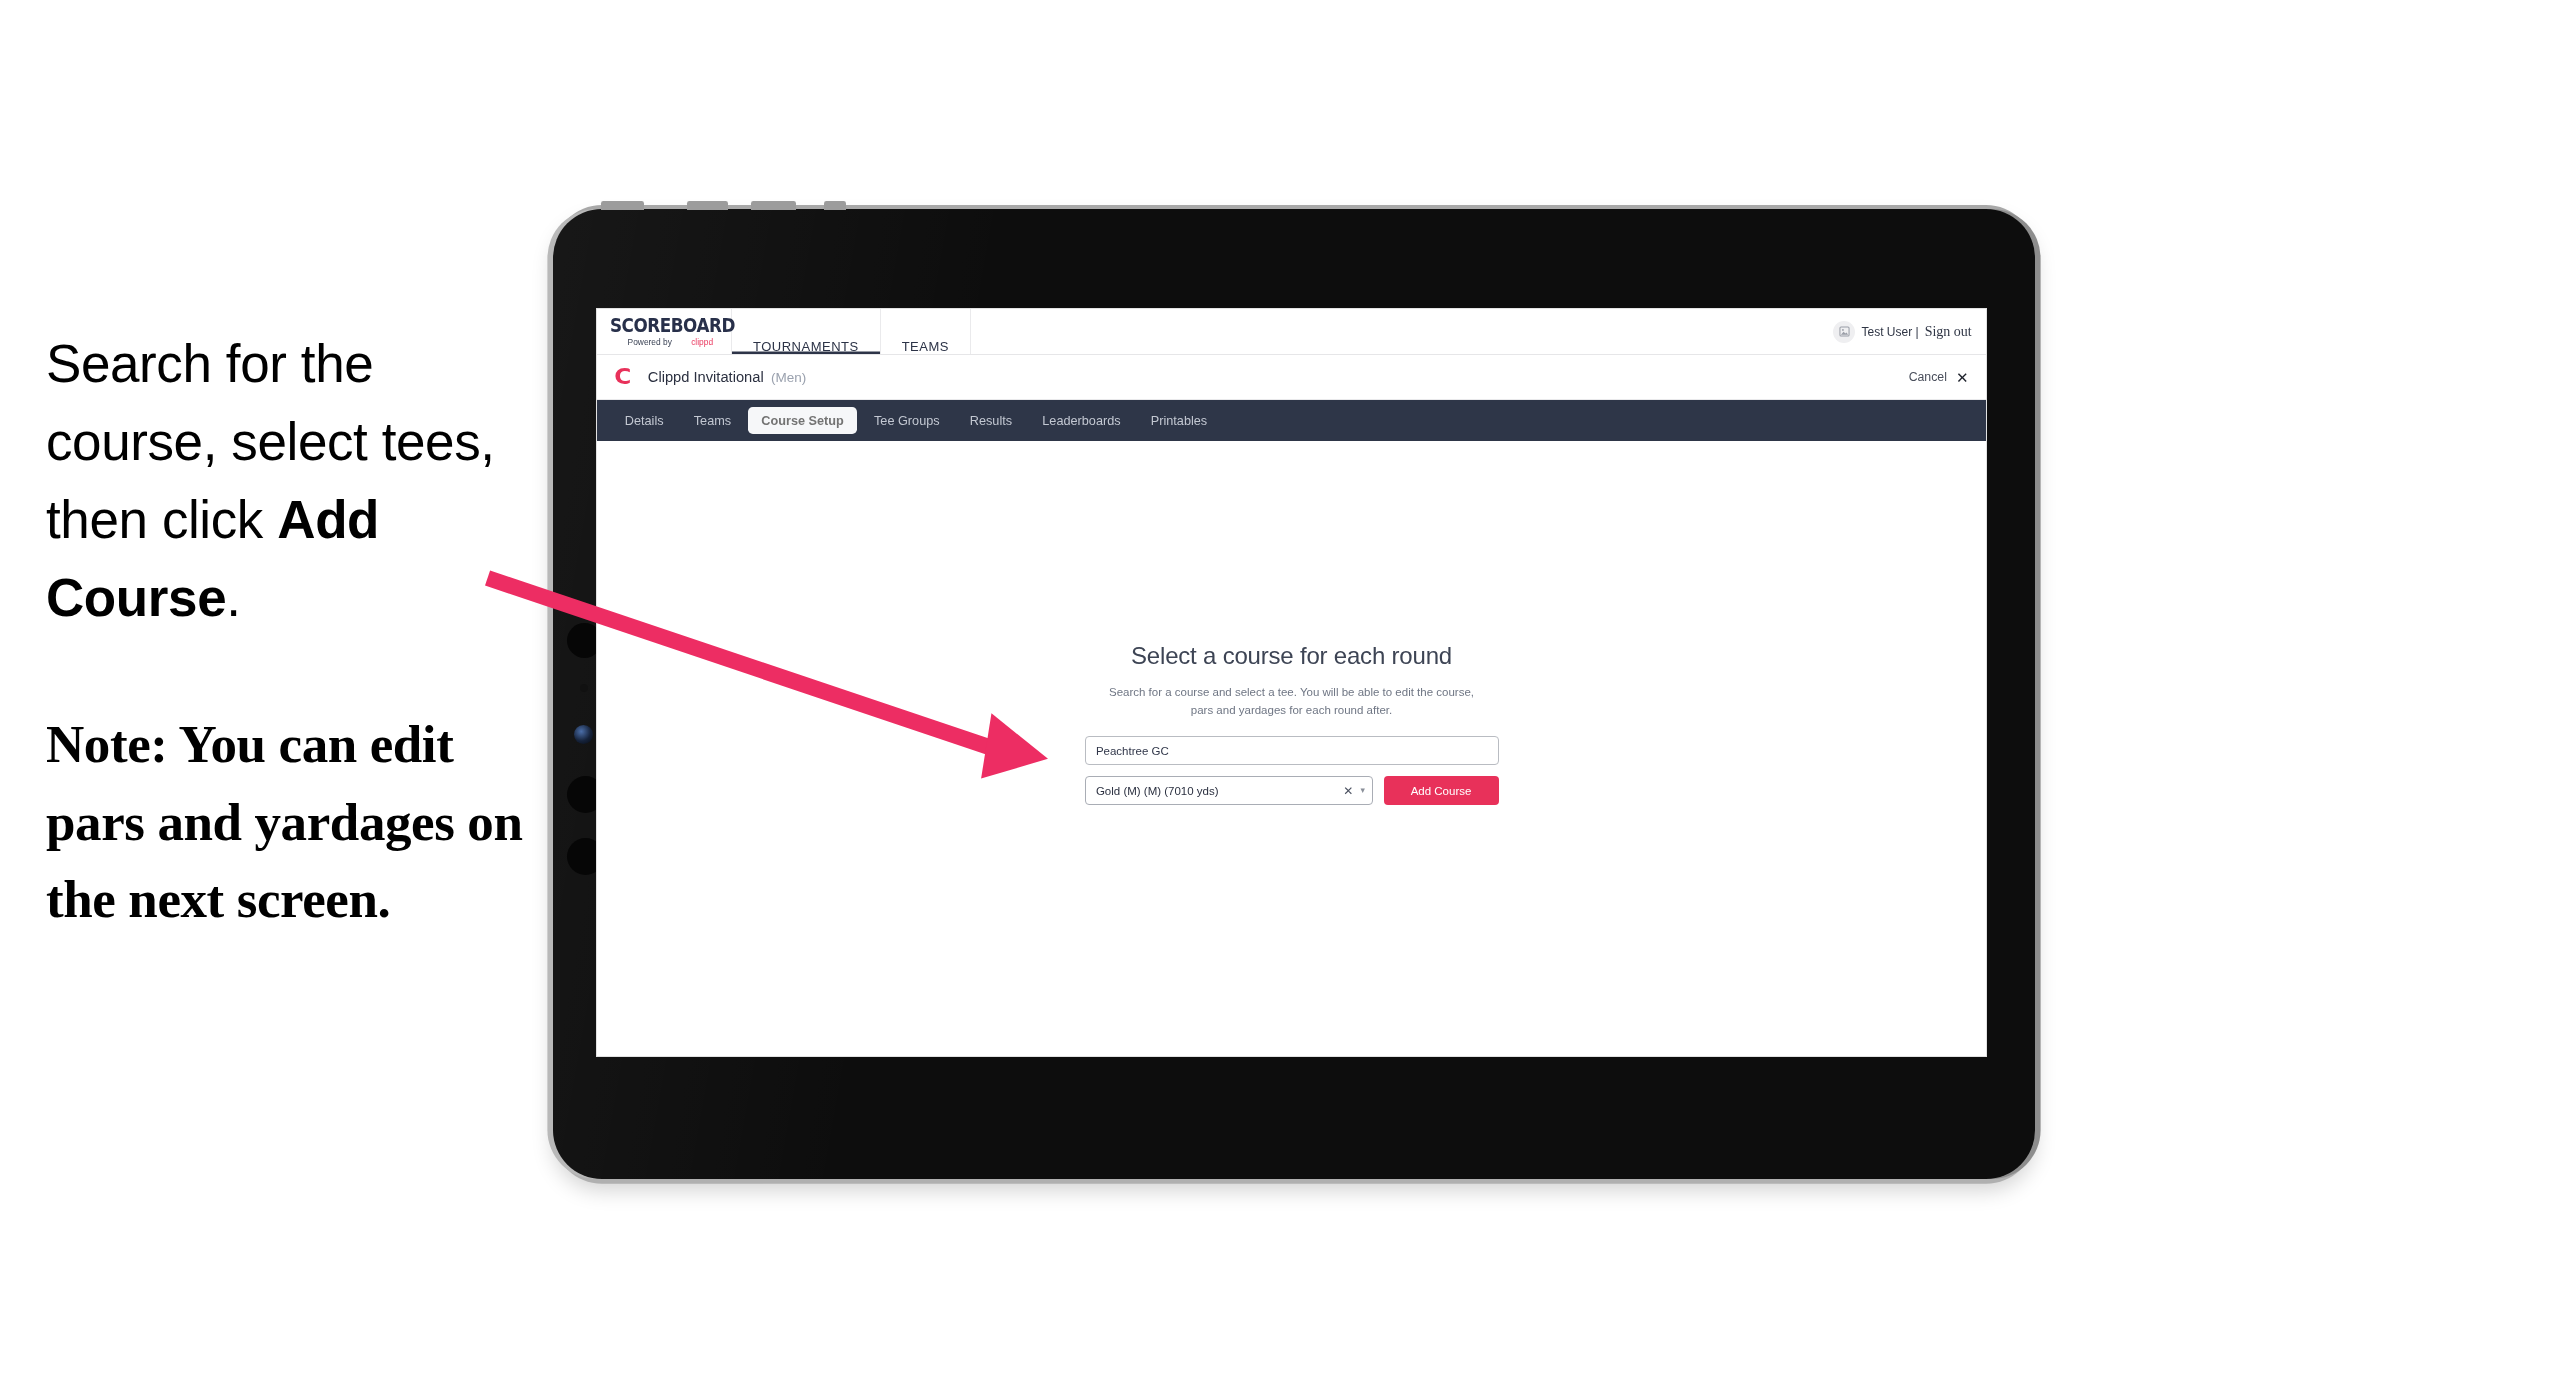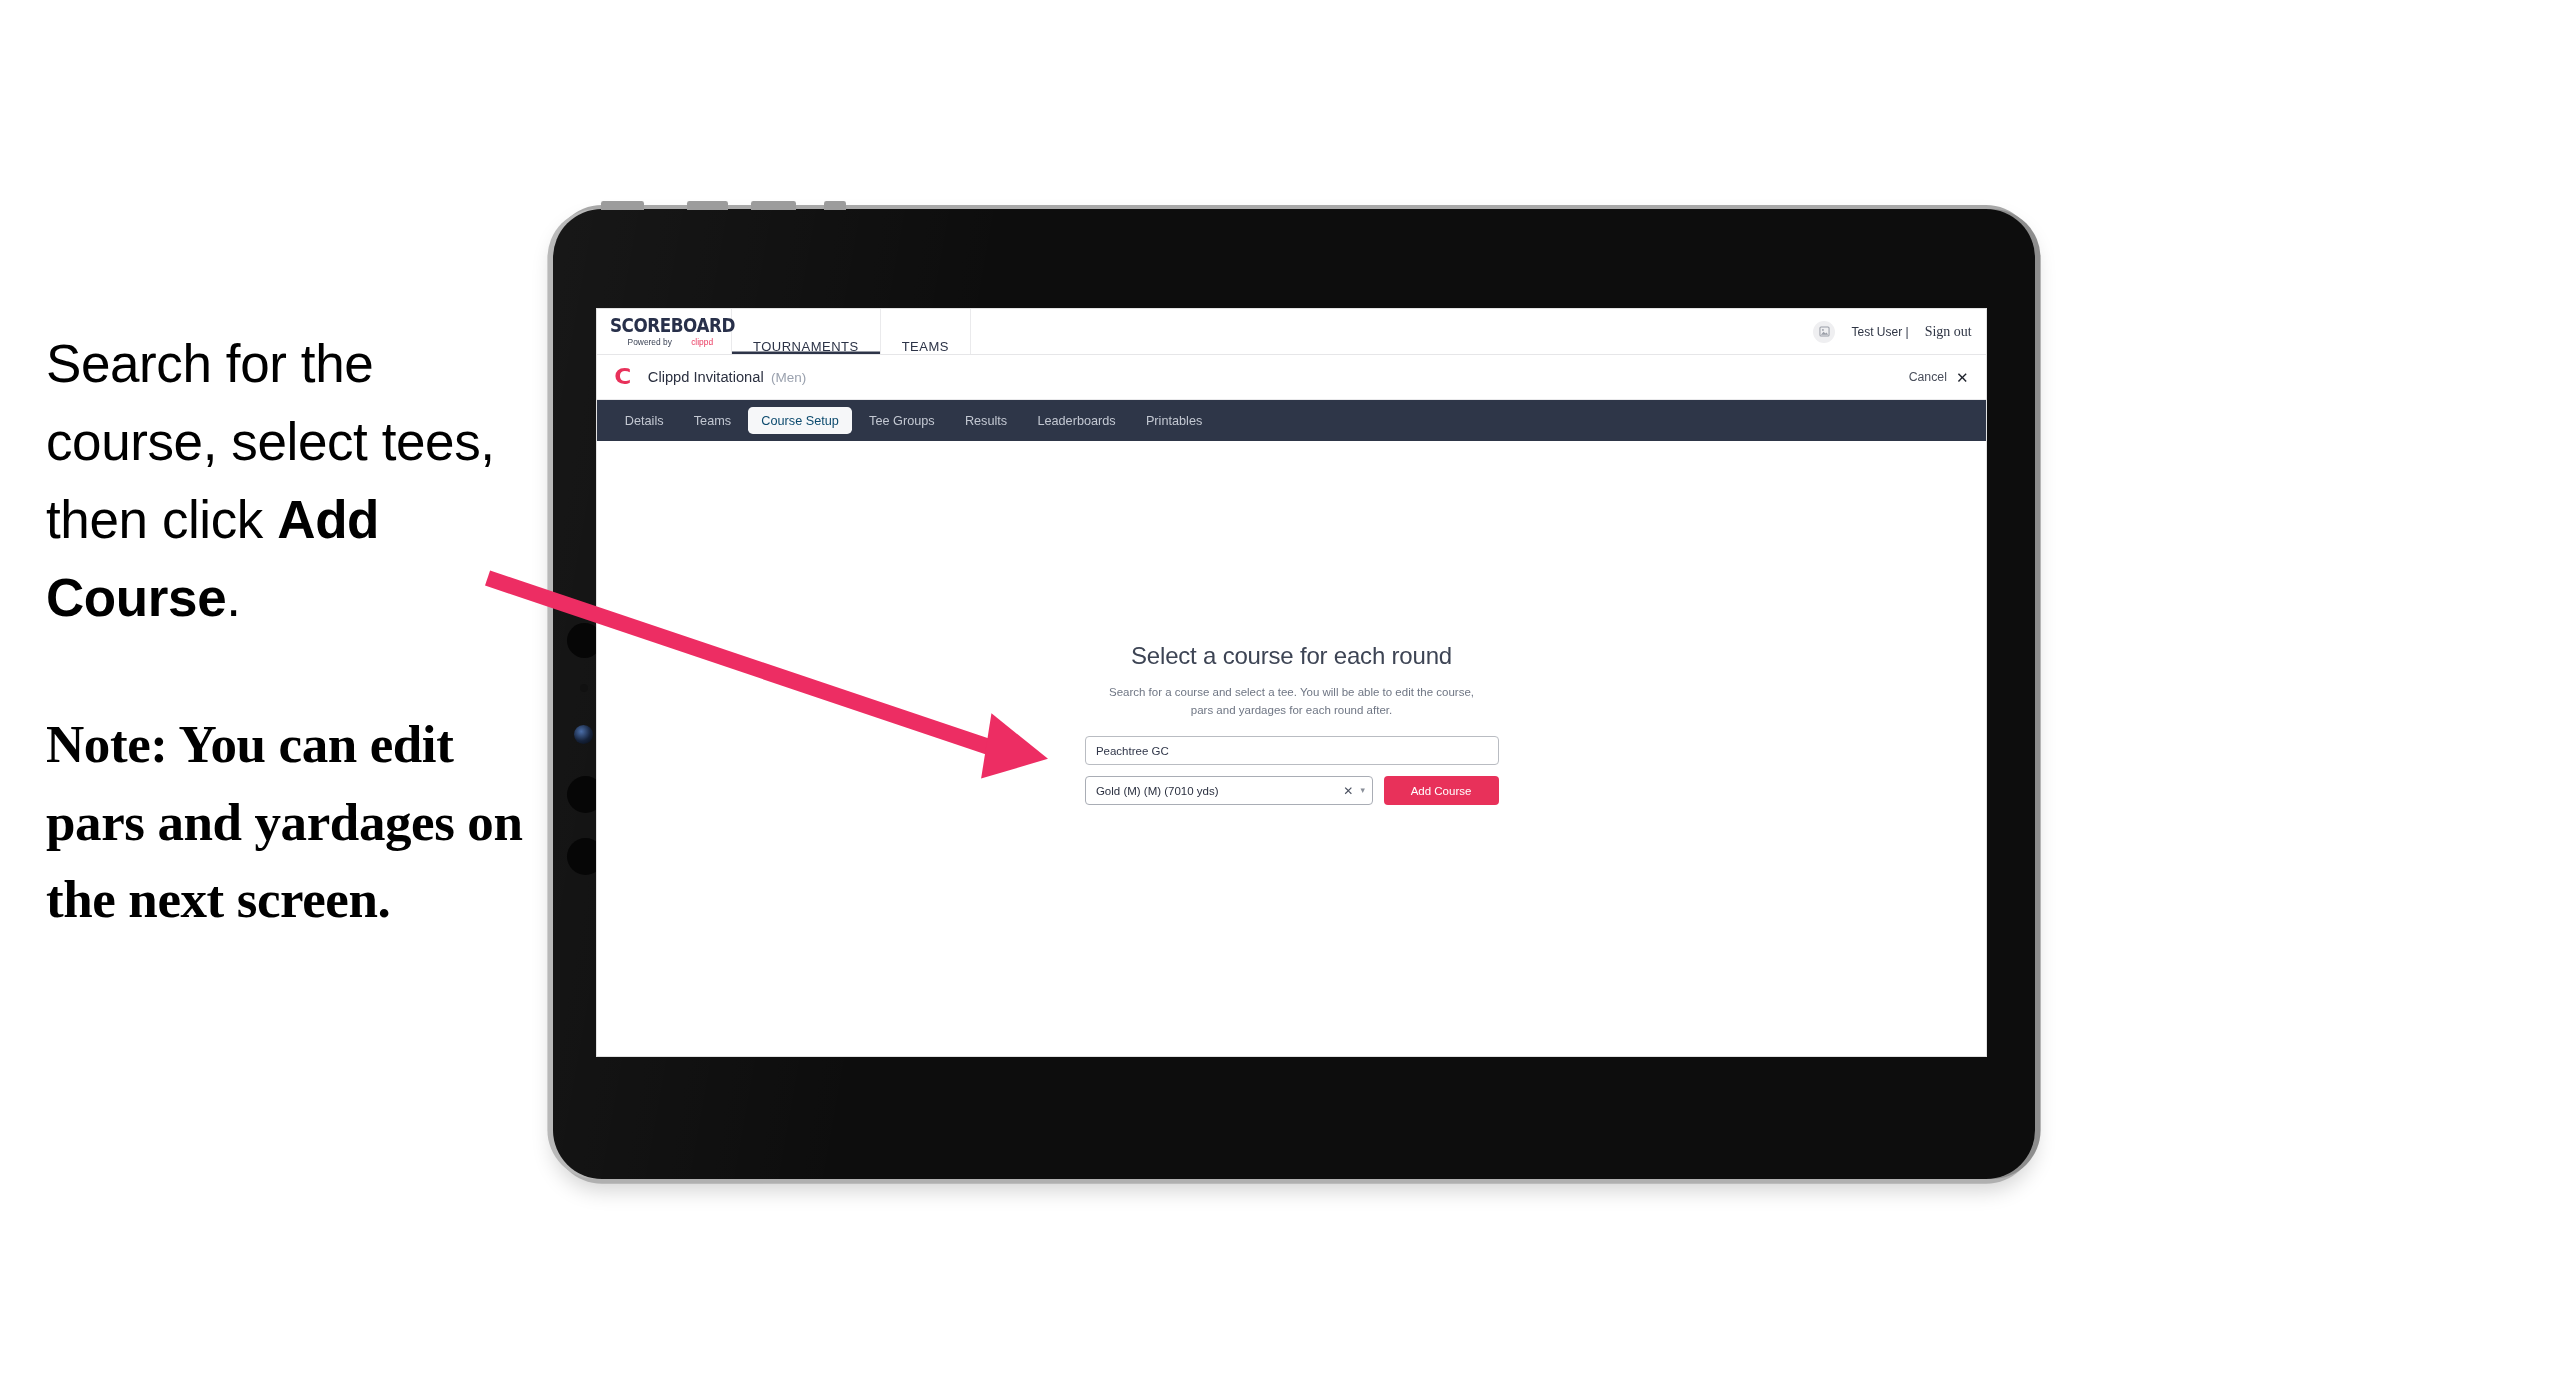--- a/index.html
+++ b/index.html
@@ -120,21 +120,21 @@
     color: #2c3347;
     border-right: 0.8px solid #eaeaec;
     cursor: pointer;
   }
   .topnav-item.active {
     box-shadow: inset 0 -2.4px 0 0 #2d3448;
     font-weight: 400;
   }
   .appbar-right {
     position: absolute; right: 14.3px; top: 0; bottom: 0;
-    display: flex; align-items: center; gap: 16px;
+    display: flex; align-items: center; gap: 6px;
   }
   .avatar {
     width: 22px; height: 22px; border-radius: 50%;
     background: #efeff1;
     display: flex; align-items: center; justify-content: center;
   }
   .avatar svg { display:block; }
   .user-name { font-size: 12px; color: #2f3545; }
   .sign-out { font-size: 14px; color: #2f3545; cursor: pointer; font-family: Liberation Serif, serif; }
 
@@ -176,21 +176,21 @@
   .tab {
     padding: 0 13.5px;
     height: 27px;
     display: flex; align-items: center;
     font-size: 12.7px;
     color: #c3c8d2;
     border-radius: 4.8px;
     cursor: pointer;
     white-space: nowrap;
   }
-  .tab.active { background: #f6f7f9; color: #0c4a6e; font-weight: 400; }
+  .tab.active { background: #f6f7f9; color: #737373; font-weight: 700; }
 
   
   .body-area {
     height: calc(100% - 46px - 45px - 41px);
     background: #fff;
     display: flex;
     justify-content: center;
   }
   .course-panel {
     width: 414px;

